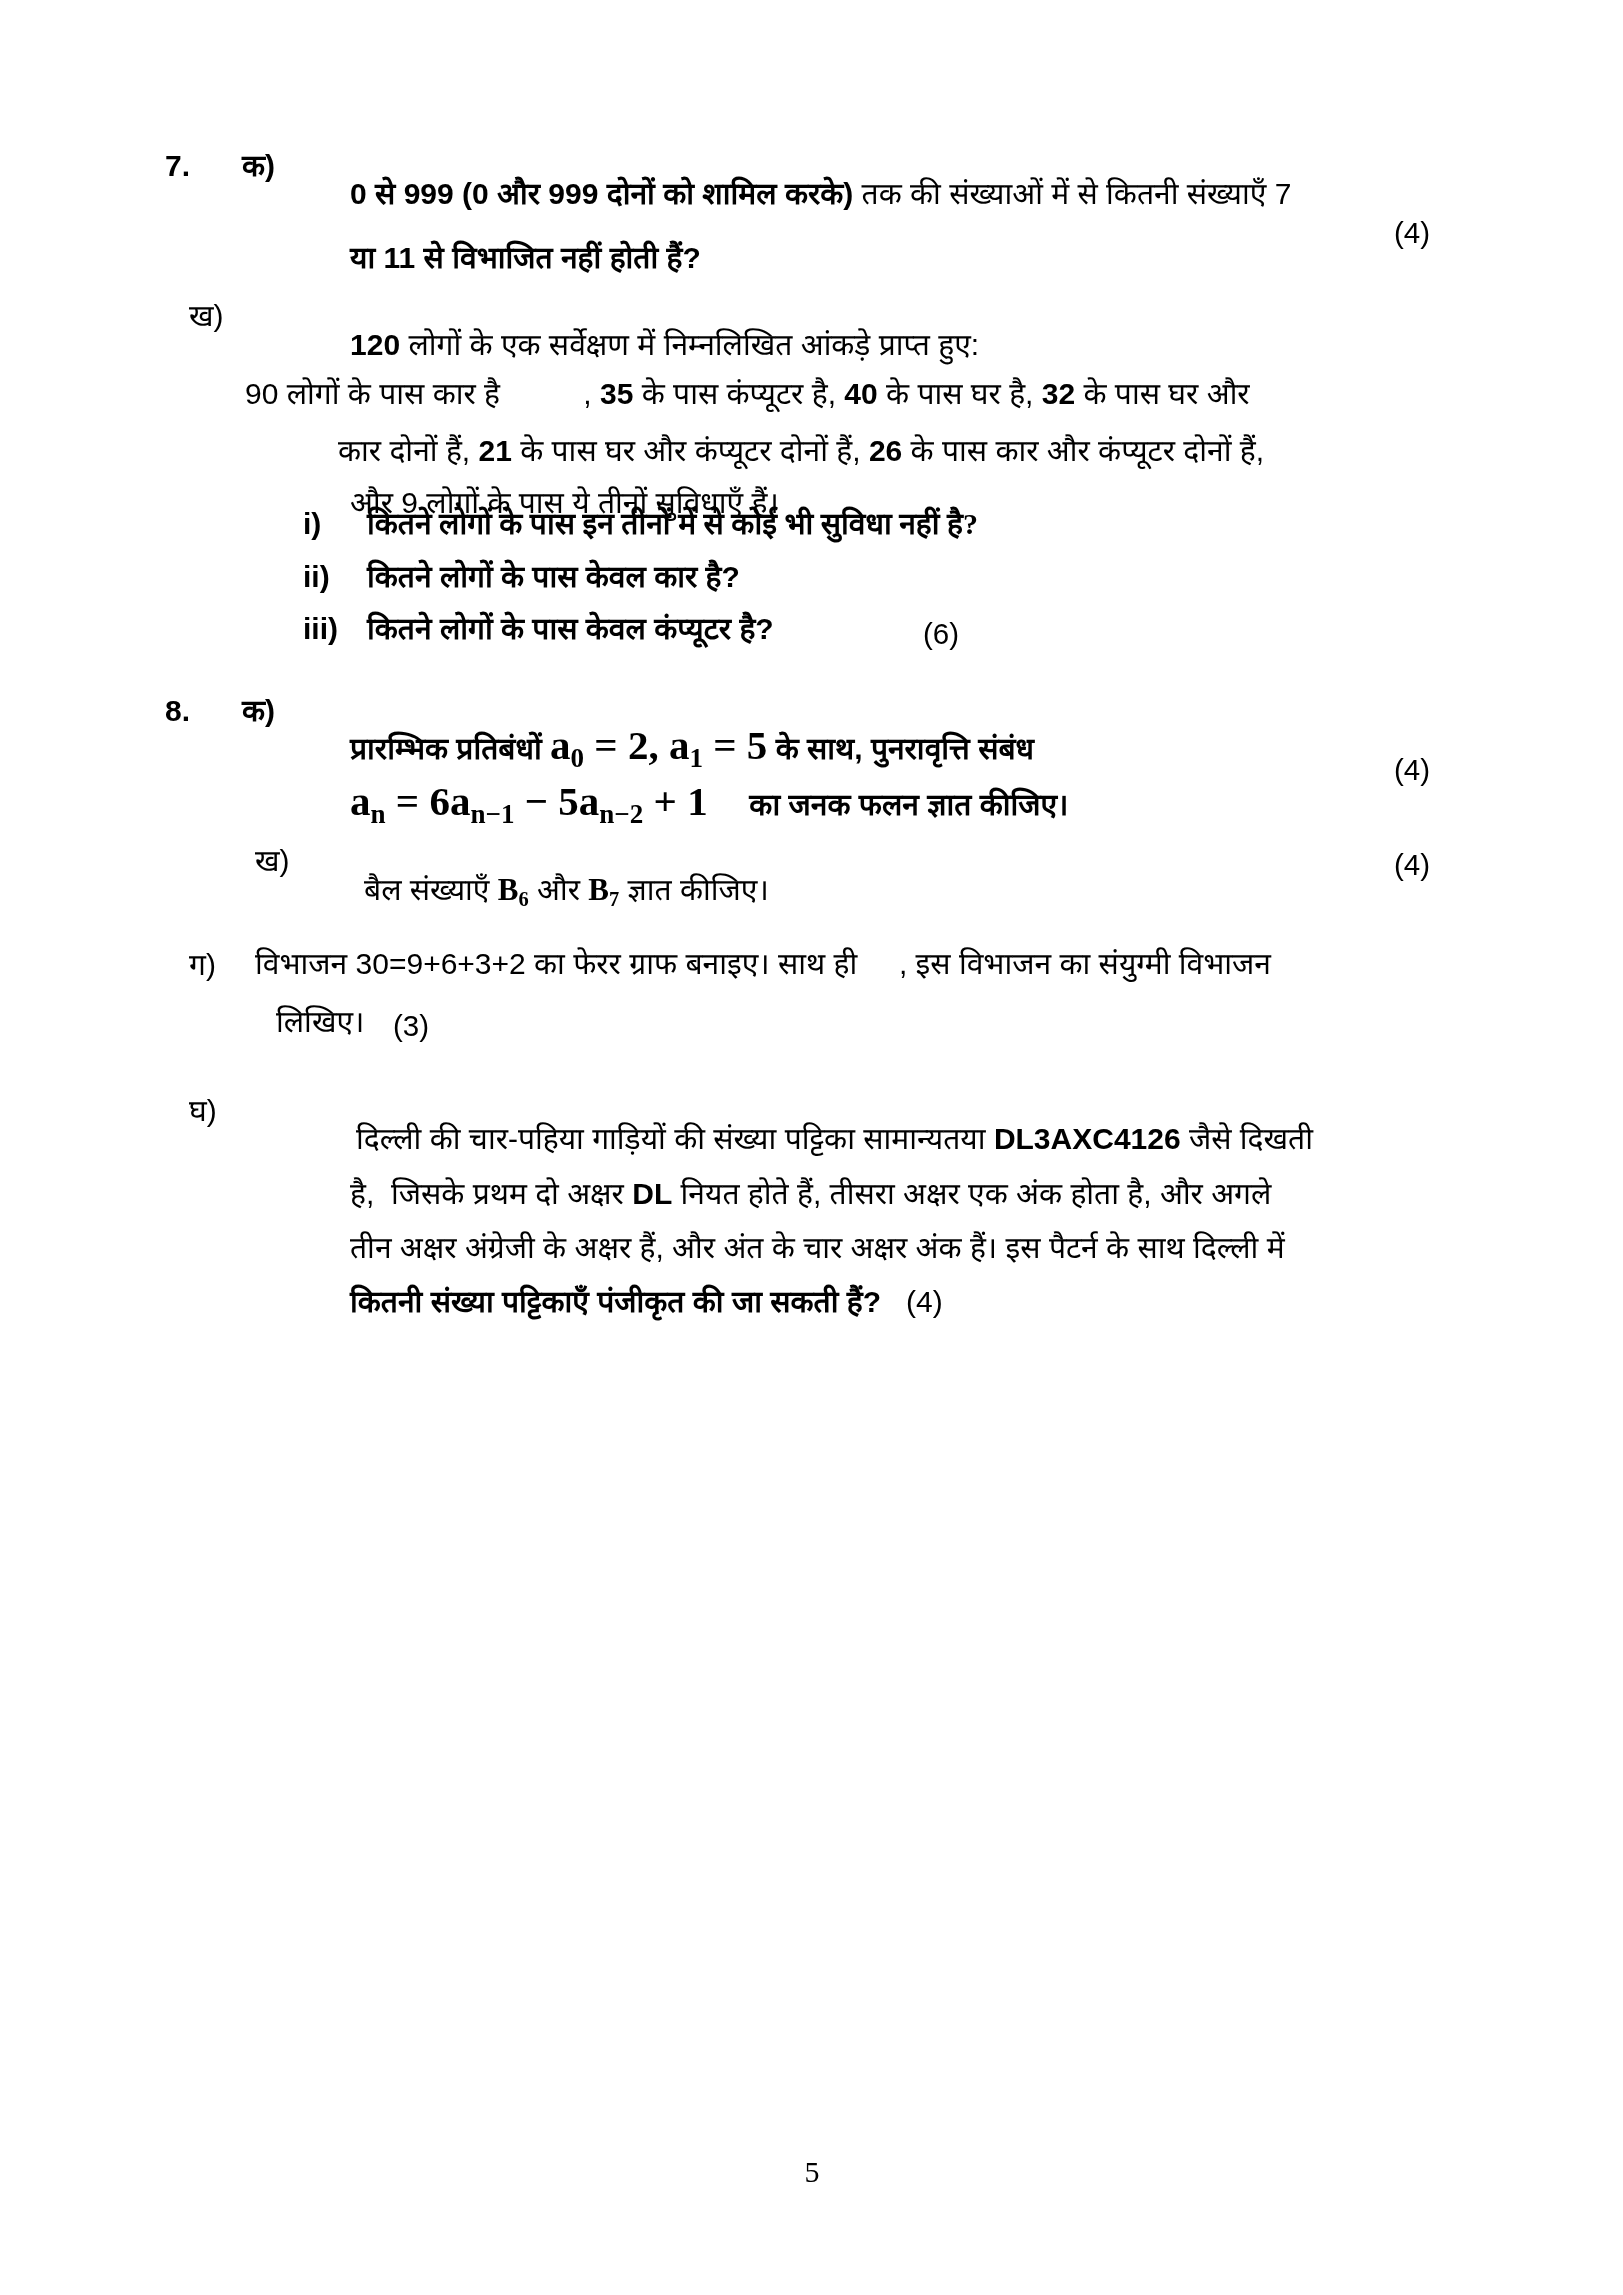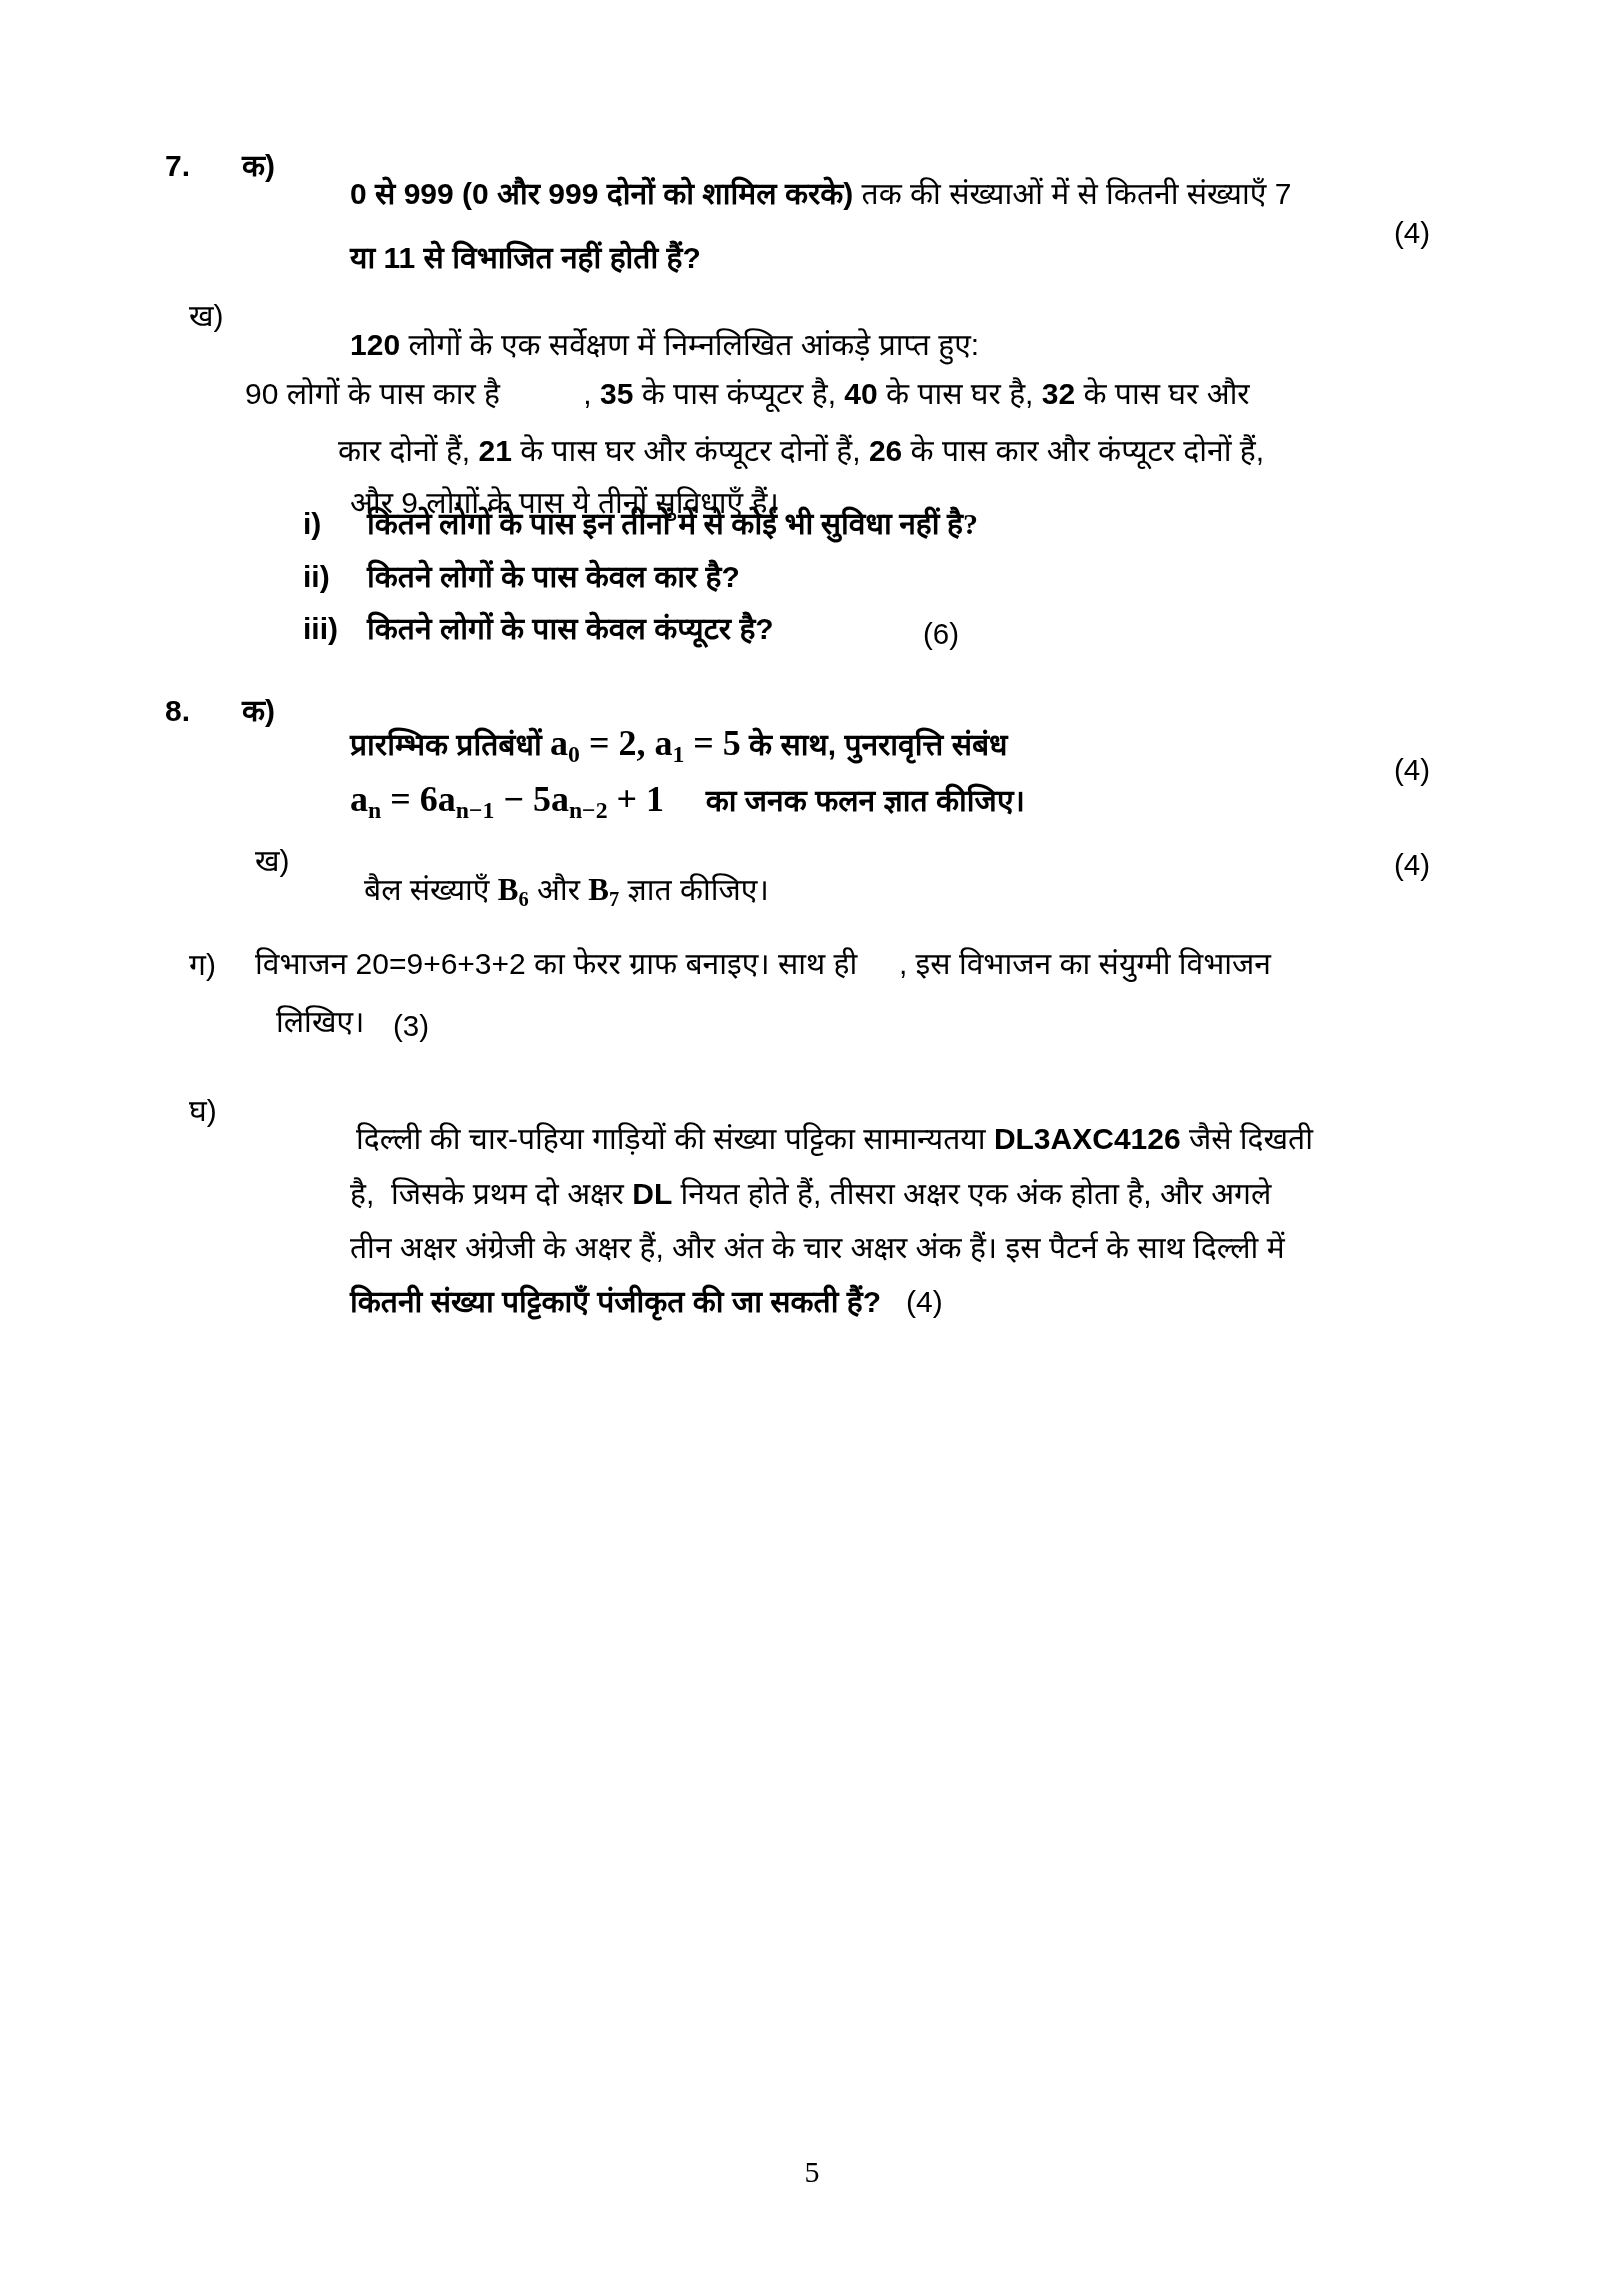--- a/index.html
+++ b/index.html
@@ -49,21 +49,21 @@
     font-size: 29.5px;
   }
   .mathit {
     font-family: "Liberation Serif", serif;
     font-weight: bold;
     font-size: 31px;
   }
   .mathup {
     font-family: "Liberation Serif", serif;
     font-weight: bold;
-    font-size: 36px;
+    font-size: 41px;
   }
   sub {
     font-size: 0.66em;
     vertical-align: -0.28em;
     line-height: 0;
   }
   .pagenum {
     position: absolute;
     left: 0;
     top: 2155px;
@@ -136,21 +136,21 @@
 
     <div class="marks" style="left:1394px; top:753px;">(4)</div>
 
     <div class="qline hi" style="left:255px; top:846px;">ख)</div>
     <div class="qline hi" style="left:314px; top:844px;">
       <span class="seg">बैल संख्याएँ </span><span class="mathit">B<sub>6</sub></span><span class="seg"> और </span><span class="mathit">B<sub>7</sub></span><span class="seg"> ज्ञात कीजिए।</span>
     </div>
     <div class="marks" style="left:1394px; top:848px;">(4)</div>
 
     <div class="qline hi" style="left:189px; top:950px;">ग)</div>
-    <div class="qline hi" style="left:255px; top:949px;">विभाजन 20=9+6+3+2 का फेरर ग्राफ बनाइए। साथ ही     , इस विभाजन का संयुग्मी विभाजन</div>
+    <div class="qline hi" style="left:255px; top:949px;">विभाजन 30=9+6+3+2 का फेरर ग्राफ बनाइए। साथ ही     , इस विभाजन का संयुग्मी विभाजन</div>
     <div class="qline hi" style="left:255px; top:1007px;margin-left:21px;">लिखिए।</div>
     <div class="marks" style="left:393px; top:1009px;">(3)</div>
 
     <div class="qline hi" style="left:189px; top:1096px;">घ)</div>
 
     <div class="qline hi" style="left:306px; top:1094px;">
       <span class="seg">दिल्ली की चार-पहिया गाड़ियों की संख्या पट्टिका सामान्यतया </span><span class="seg b">DL3AXC4126</span><span class="seg"> जैसे दिखती</span>
     </div>
 
     <div class="qline hi" style="left:300px; top:1149px;">

